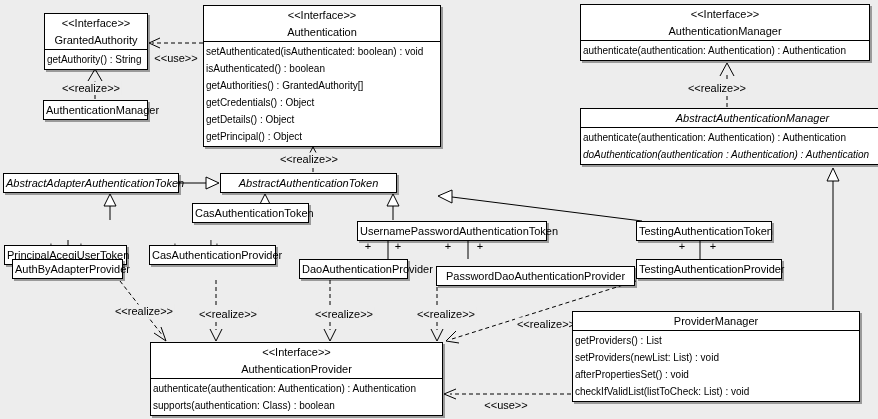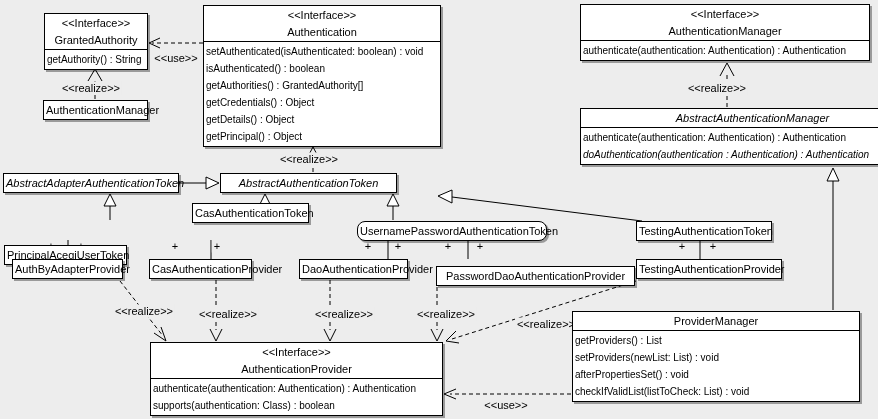--- a/index.html
+++ b/index.html
@@ -219,36 +219,36 @@
     <div class="uml-class name-only" style="left: 4px; top: 221px; width: 123px; margin-top: 24px;">
       <div class="uml-title">
         <div class="uml-name">PrincipalAcegiUserToken</div>
       </div>
     </div>
     <div class="uml-class name-only" style="left: 156px; top: 203px; width: 117px; margin-left: 36px;">
       <div class="uml-title">
         <div class="uml-name">CasAuthenticationToken</div>
       </div>
     </div>
-    <div class="uml-class name-only" style="left: 357px; top: 221px; width: 190px; border-radius: 8px;">
+    <div class="uml-class name-only" style="left: 357px; top: 221px; width: 190px;">
       <div class="uml-title">
         <div class="uml-name">UsernamePasswordAuthenticationToken</div>
       </div>
     </div>
     <div class="uml-class name-only" style="left: 636px; top: 221px; width: 136px;">
       <div class="uml-title">
         <div class="uml-name">TestingAuthenticationToken</div>
       </div>
     </div>
     <div class="uml-class name-only" style="left: 12px; top: 259px; width: 111px;">
       <div class="uml-title">
         <div class="uml-name">AuthByAdapterProvider</div>
       </div>
     </div>
-    <div class="uml-class name-only" style="left: 149px; top: 259px; width: 103px;">
+    <div class="uml-class name-only" style="left: 149px; top: 245px; width: 127px;">
       <div class="uml-title">
         <div class="uml-name">CasAuthenticationProvider</div>
       </div>
     </div>
     <div class="uml-class name-only" style="left: 299px; top: 259px; width: 109px;">
       <div class="uml-title">
         <div class="uml-name">DaoAuthenticationProvider</div>
       </div>
     </div>
     <div class="uml-class name-only" style="left: 436px; top: 266px; width: 199px;">

